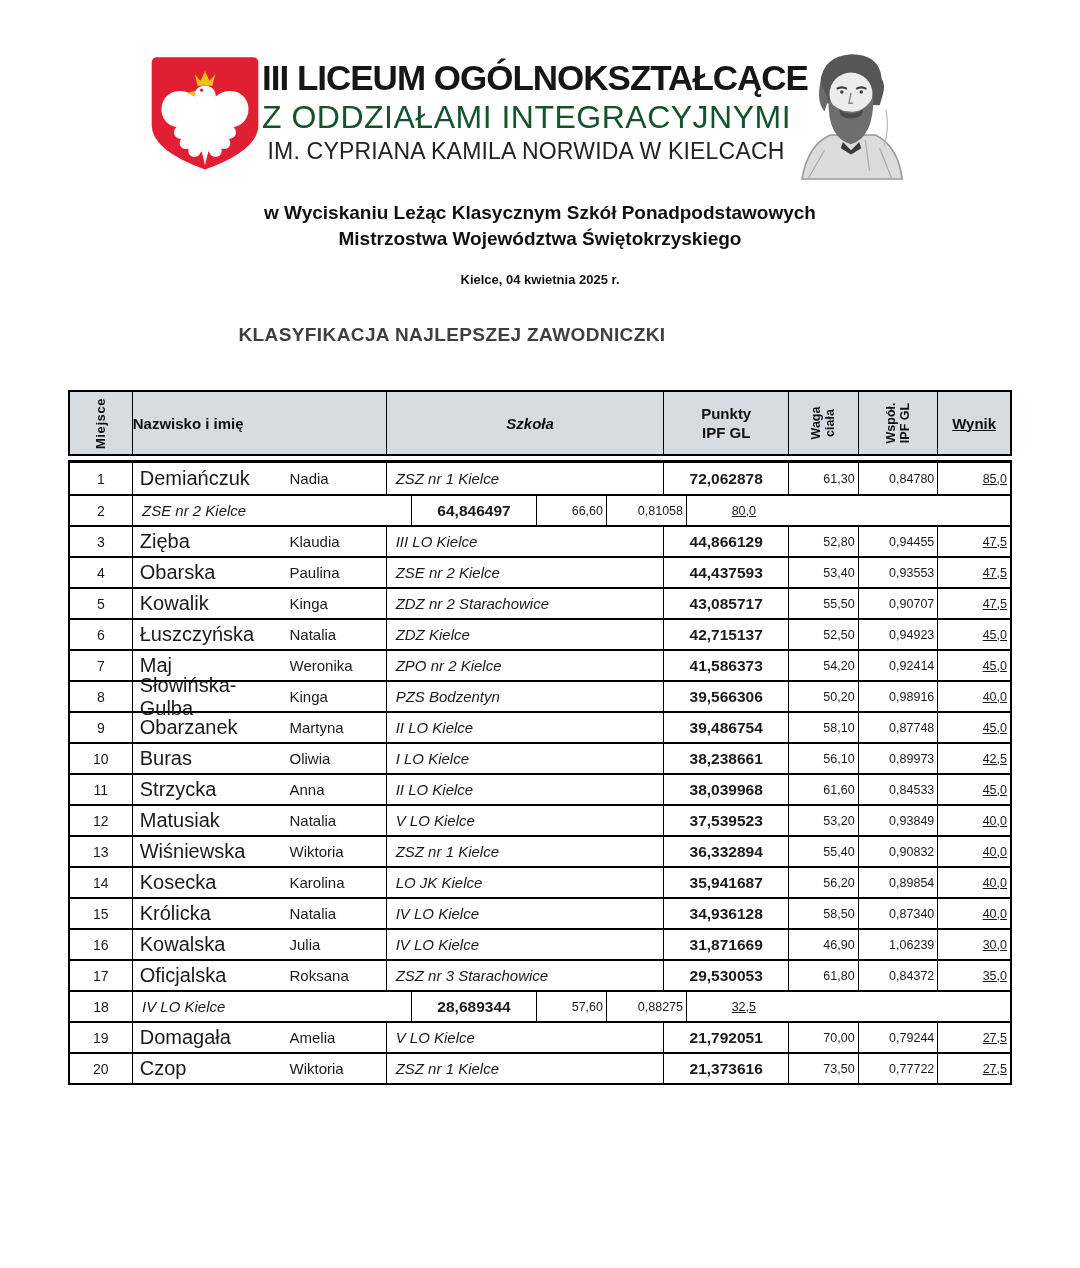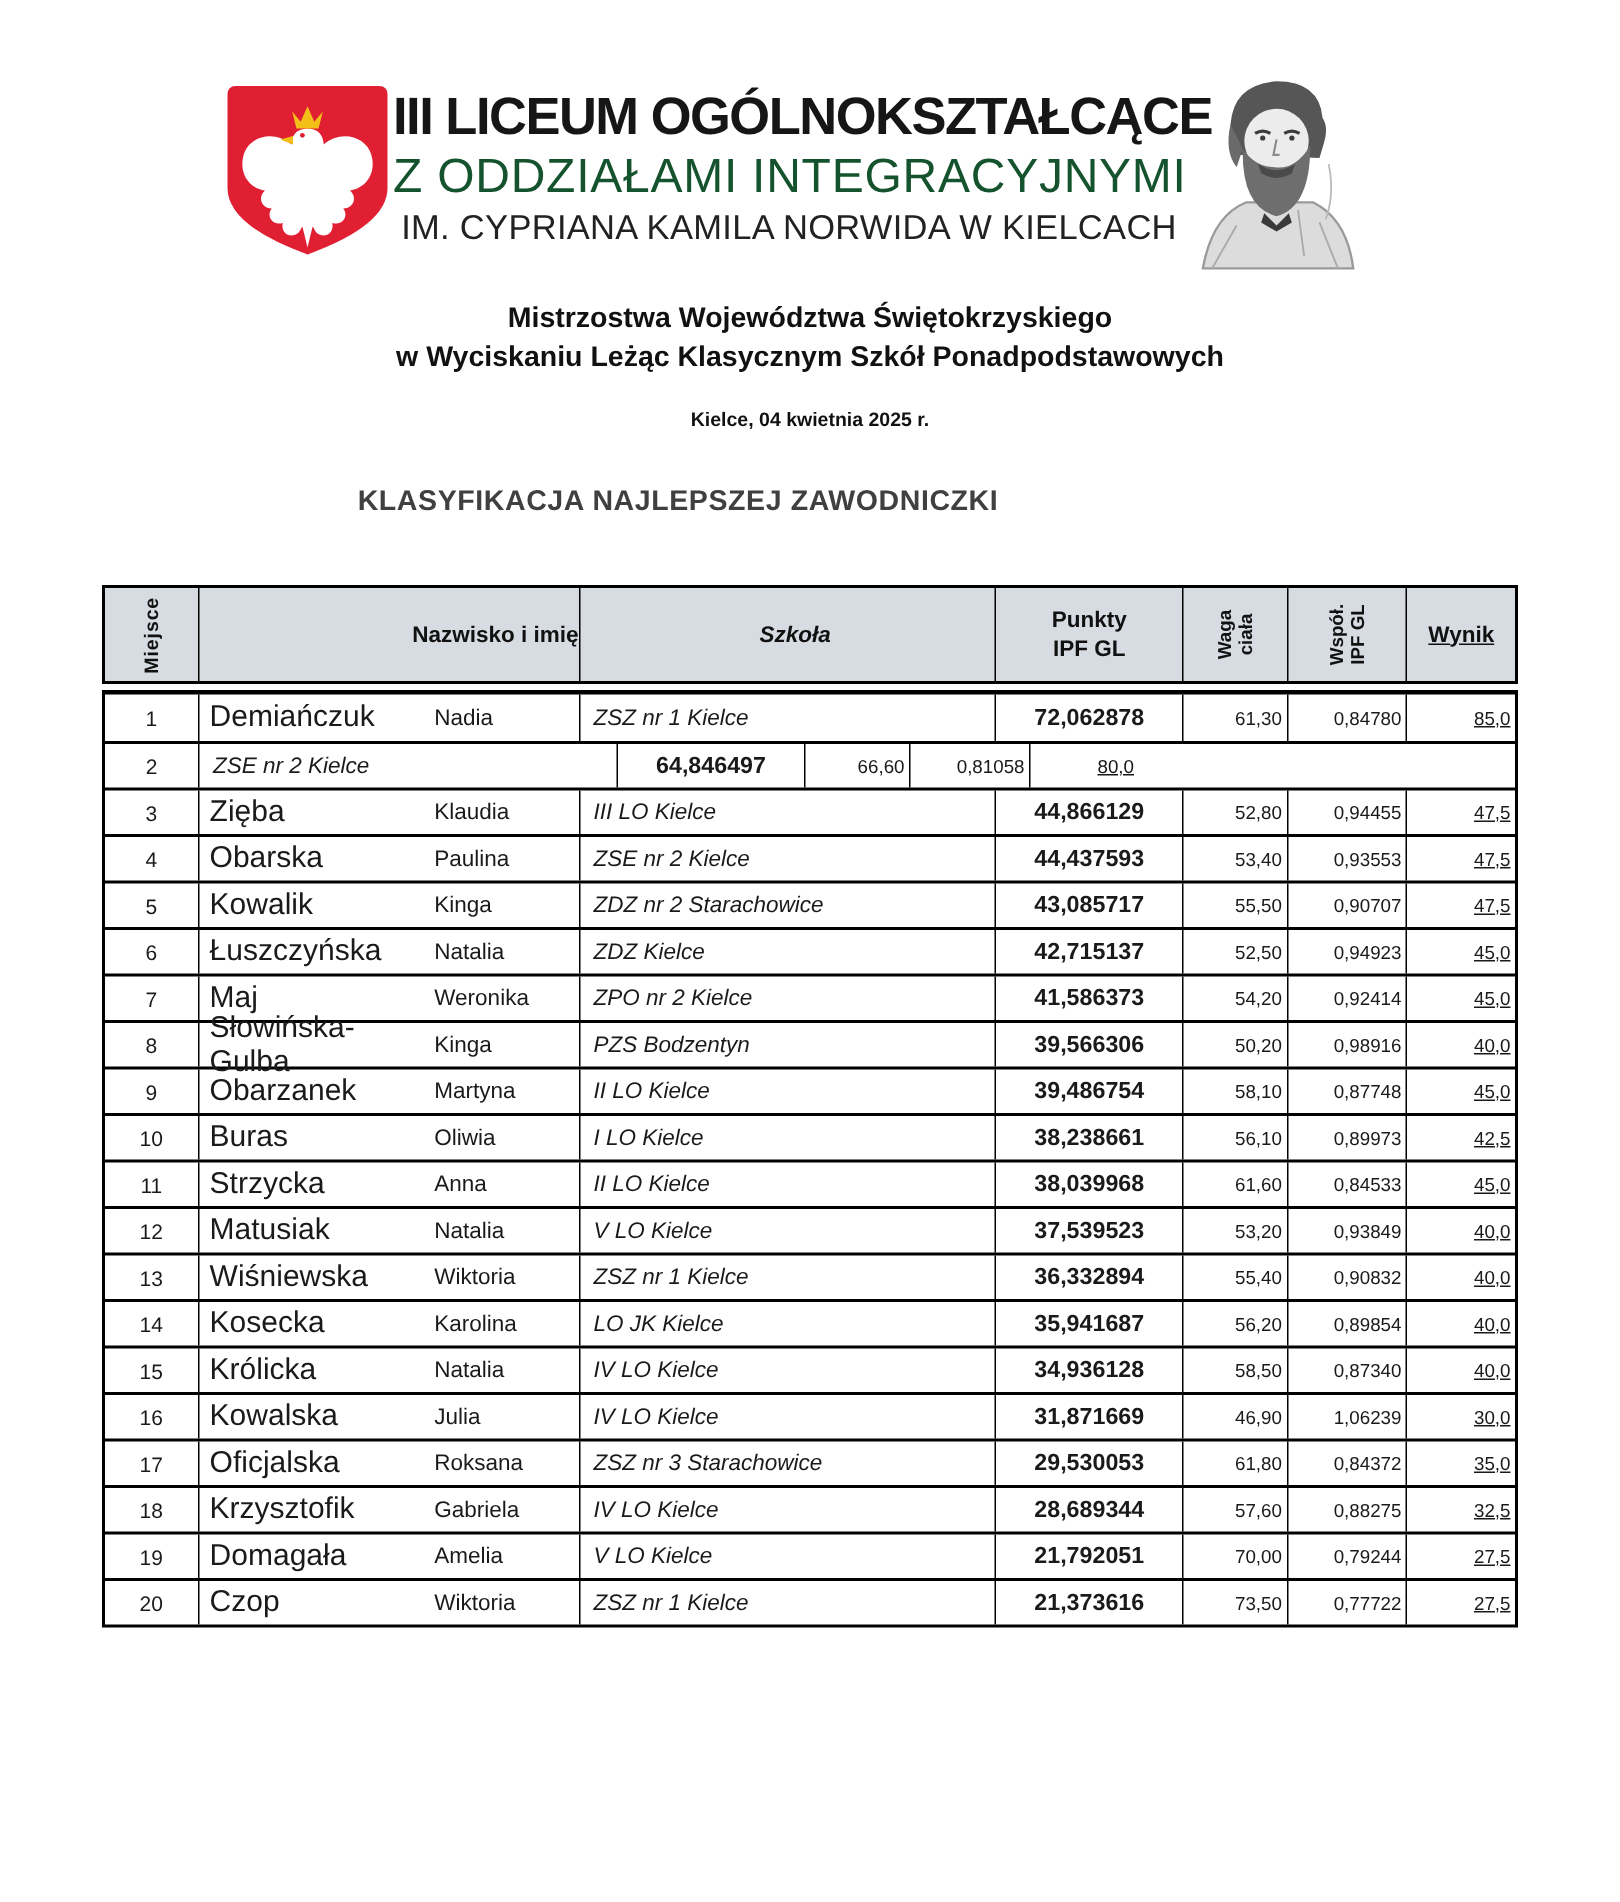--- a/index.html
+++ b/index.html
@@ -36,21 +36,21 @@
   .c:last-child { border-right: none; }
   .c-place  { width: 63px;  justify-content: center; }
   .c-name   { width: 255px; }
   .c-school { width: 279px; }
   .c-points { width: 125px; justify-content: center; }
   .c-weight { width: 70px; }
   .c-coef   { width: 80px; }
   .c-result { width: 72px; text-decoration: underline; }
   
   .hcell { font-weight: 700; color: #111; }
-  .hcell.c-name { justify-content: flex-end; font-size: 15px; }
+  .hcell.c-name { justify-content: flex-start; font-size: 15px; }
   .hcell.c-school { justify-content: center; padding-left: 10px; font-size: 15px; font-style: italic; }
   .hcell.c-result { justify-content: center; font-size: 15px; }
   .h2line { text-align: center; font-size: 15px; line-height: 19px; }
   .vtext { transform: rotate(-90deg); white-space: nowrap; font-size: 13px; letter-spacing: 0.6px; }
   .vstack { transform: rotate(-90deg); text-align: center; font-size: 12.5px; line-height: 14px; }
   
   .cell-place { font-size: 14px; }
   .c-name .surname { width: 62%; padding-left: 7px; font-size: 20px; }
   .c-name .firstname { flex: 1; font-size: 15px; }
   .cell-school { padding-left: 9px; font-style: italic; font-size: 15px; }
@@ -91,22 +91,22 @@
         <circle cx="47" cy="43" r="1.7" fill="#3c3c3c"></circle>
         <circle cx="66" cy="43" r="1.7" fill="#3c3c3c"></circle>
         <path d="M56 44 L54 54 L58 54" stroke="#8a8a8a" stroke-width="1.4" fill="none"></path>
         <path d="M48 92 L56 100 L64 92 L66 98 L56 104 L46 98 Z" fill="#3a3a3a"></path>
         <path d="M90 60 Q94 80 88 96" stroke="#bbbbbb" stroke-width="1.2" fill="none"></path>
       </svg>
     </div>
   </header>
 
   <div class="title-block">
+    <div class="title-line">w Wyciskaniu Leżąc Klasycznym Szkół Ponadpodstawowych</div>
     <div class="title-line">Mistrzostwa Województwa Świętokrzyskiego</div>
-    <div class="title-line">w Wyciskaniu Leżąc Klasycznym Szkół Ponadpodstawowych</div>
   </div>
   <div class="date-line">Kielce, 04 kwietnia 2025 r.</div>
   <div class="classification">KLASYFIKACJA NAJLEPSZEJ ZAWODNICZKI</div>
 
   <section class="results-table">
     <div class="thead">
       <div class="c c-place hcell">
         <span class="vtext">Miejsce</span>
       </div>
       <div class="c c-name hcell">
@@ -334,24 +334,20 @@
       <span class="firstname">Roksana</span>
     </div>
     <div class="c c-school cell-school">ZSZ nr 3 Starachowice</div>
     <div class="c c-points cell-points">29,530053</div>
     <div class="c c-weight cell-num">61,80</div>
     <div class="c c-coef cell-num">0,84372</div>
     <div class="c c-result cell-num">35,0</div>
   </div>
         <div class="trow">
     <div class="c c-place cell-place">18</div>
-    <div class="c c-name">
-      <span class="surname">Krzysztofik</span>
-      <span class="firstname">Gabriela</span>
-    </div>
     <div class="c c-school cell-school">IV LO Kielce</div>
     <div class="c c-points cell-points">28,689344</div>
     <div class="c c-weight cell-num">57,60</div>
     <div class="c c-coef cell-num">0,88275</div>
     <div class="c c-result cell-num">32,5</div>
   </div>
         <div class="trow">
     <div class="c c-place cell-place">19</div>
     <div class="c c-name">
       <span class="surname">Domagała</span>

